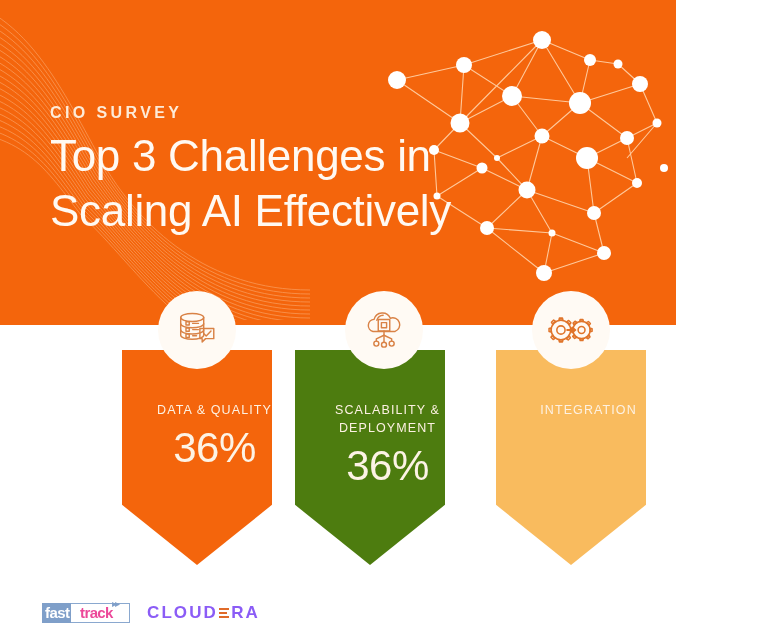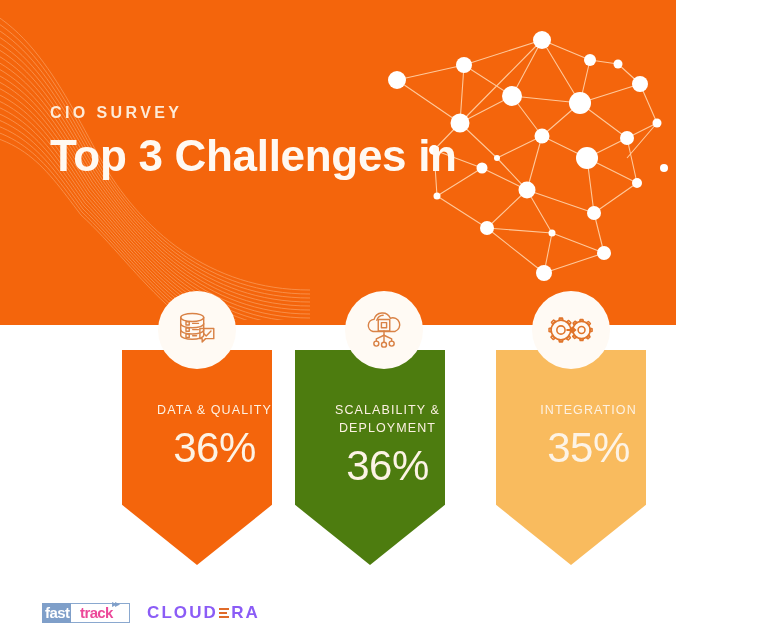--- a/index.html
+++ b/index.html
@@ -19,21 +19,21 @@
   .wave-deco{ position:absolute; left:-40px; top:-10px; width:380px; height:330px; opacity:.55; }
   .network-deco{ position:absolute; right:-6px; top:18px; width:300px; height:290px; }
 
   .eyebrow{
     position:absolute; left:50px; top:104px;
     font-size:16px; letter-spacing:3.4px; font-weight:700;
     color:#fdebd8;
   }
   .headline{
     position:absolute; left:50px; top:128px; width:520px;
-    font-size:44px; line-height:1.26; font-weight:700;
+    font-size:44px; line-height:1.26; font-weight:400;
     color:#fff9f2; letter-spacing:-0.3px;
   }
   .headline .l2{ display:block; }
 
   
   .banners{ position:absolute; left:0; top:350px; width:768px; height:215px; }
   .banner{
     position:absolute; top:0; width:150px; height:215px;
     clip-path:polygon(0 0, 100% 0, 100% 72%, 50% 100%, 0 72%);
     display:flex; flex-direction:column; align-items:center;padding-left:35px;
@@ -162,41 +162,41 @@
       <circle cx="105" cy="210" r="7"></circle>
       <circle cx="222" cy="235" r="7"></circle>
       <circle cx="162" cy="255" r="8"></circle>
       <circle cx="282" cy="150" r="4"></circle>
     </g>
   </svg>
 
   <div class="eyebrow">CIO SURVEY</div>
   <div class="headline">
     <span class="l1">Top 3 Challenges in</span>
+    <span class="l2">Scaling AI Effectively</span>
   </div>
 </div>
 
 <div class="banners">
 
   <div class="banner b1">
     <div class="banner-label">DATA &amp; QUALITY</div>
     <div class="banner-value">36%</div>
   </div>
 
   <div class="banner b2">
     <div class="banner-label">
       <span>SCALABILITY &amp;</span><br>
       <span>DEPLOYMENT</span>
     </div>
     <div class="banner-value">36%</div>
   </div>
 
   <div class="banner b3">
     <div class="banner-label">INTEGRATION</div>
-    <div class="banner-value">35%</div>
   </div>
 </div>
 
 <div class="icon-circle c1">
   <svg viewBox="0 0 48 48" fill="none" stroke="#d98246" stroke-width="1.5" stroke-linecap="round" stroke-linejoin="round">
     <ellipse cx="19" cy="11" rx="12" ry="4.2"></ellipse>
     <path d="M7 11 v18.5 c0 2.3 5.4 4.2 12 4.2 s12-1.9 12-4.2 V11"></path>
     <path d="M7 17.5 c0 2.3 5.4 4.2 12 4.2 s12-1.9 12-4.2"></path>
     <path d="M7 24 c0 2.3 5.4 4.2 12 4.2 s12-1.9 12-4.2"></path>
     <rect x="12.5" y="15.4" width="3.4" height="3.4"></rect>

